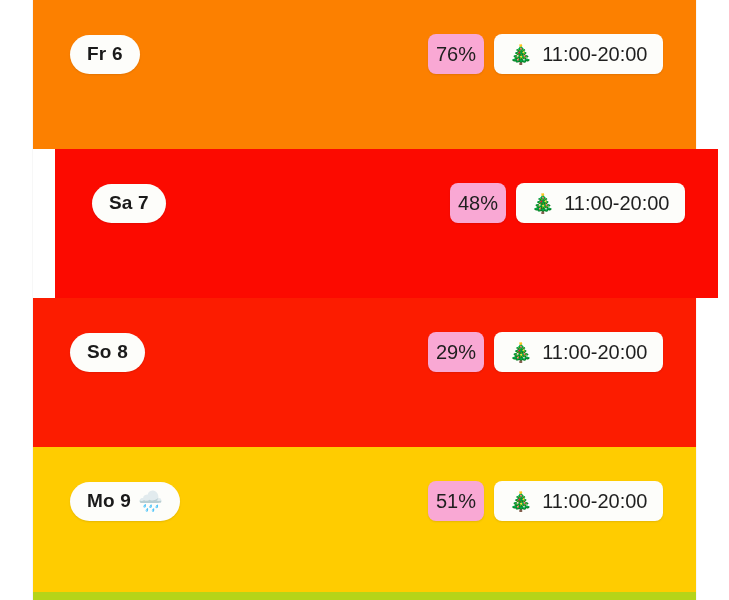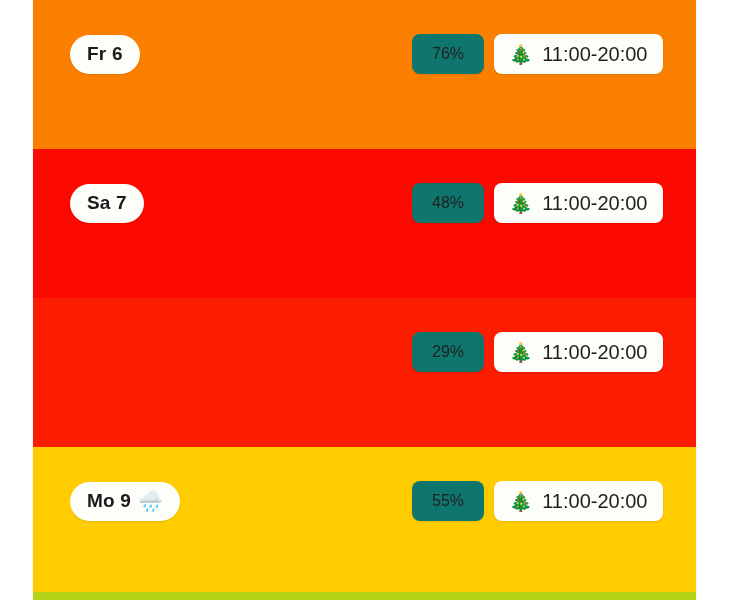--- a/index.html
+++ b/index.html
@@ -59,28 +59,28 @@
     letter-spacing: 0.2px;
     white-space: nowrap;
     box-shadow: 0 1px 2px rgba(0,0,0,0.10);
   }
   .day-pill .day-emoji {
     font-size: 20px;
     line-height: 1;
   }
   .spacer { flex: 1 1 auto; }
   .pct-badge {
-    width: 72px;
+    width: 56px;
     height: 40px;
-    background: #0f766e;
+    background: #f9a8d4;
     border-radius: 8px;
     display: flex;
     align-items: center;
     justify-content: center;
-    font-size: 16px;
+    font-size: 20px;
     color: #1f1f1f;
     box-shadow: 0 1px 2px rgba(0,0,0,0.10);
   }
   .time-badge {
     margin-left: 10px;
     margin-right: 33px;
     width: 169px;
     height: 40px;
     background: #fdfdfa;
     border-radius: 8px;
@@ -122,59 +122,63 @@
         <div class="pct-badge">
           <span>76%</span>
         </div>
         <div class="time-badge">
           <span class="tree-emoji">🎄</span>
           <span>11:00-20:00</span>
         </div>
       </div>
     </div>
 
-    <div class="day-row" style="background: rgb(252, 10, 0);">
+    <div class="day-row" style="background: rgb(252, 10, 0); margin-left: 22px;">
       <div class="row-inner">
         <div class="day-pill">
           <span>Sa 7</span>
 
         </div>
         <div class="spacer"></div>
         <div class="pct-badge">
           <span>48%</span>
         </div>
         <div class="time-badge">
           <span class="tree-emoji">🎄</span>
           <span>11:00-20:00</span>
         </div>
       </div>
     </div>
 
     <div class="day-row" style="background: rgb(252, 28, 0);">
       <div class="row-inner">
+        <div class="day-pill">
+          <span>So 8</span>
+
+        </div>
         <div class="spacer"></div>
         <div class="pct-badge">
           <span>29%</span>
         </div>
         <div class="time-badge">
           <span class="tree-emoji">🎄</span>
           <span>11:00-20:00</span>
         </div>
       </div>
     </div>
 
     <div class="day-row" style="background: rgb(255, 204, 0);">
       <div class="row-inner">
         <div class="day-pill">
           <span>Mo 9</span>
           <span class="day-emoji">🌧️</span>
         </div>
         <div class="spacer"></div>
         <div class="pct-badge">
-          <span>55%</span>
+          <span>51%</span>
         </div>
         <div class="time-badge">
           <span class="tree-emoji">🎄</span>
           <span>11:00-20:00</span>
         </div>
       </div>
     </div>
 
   </div>
 

